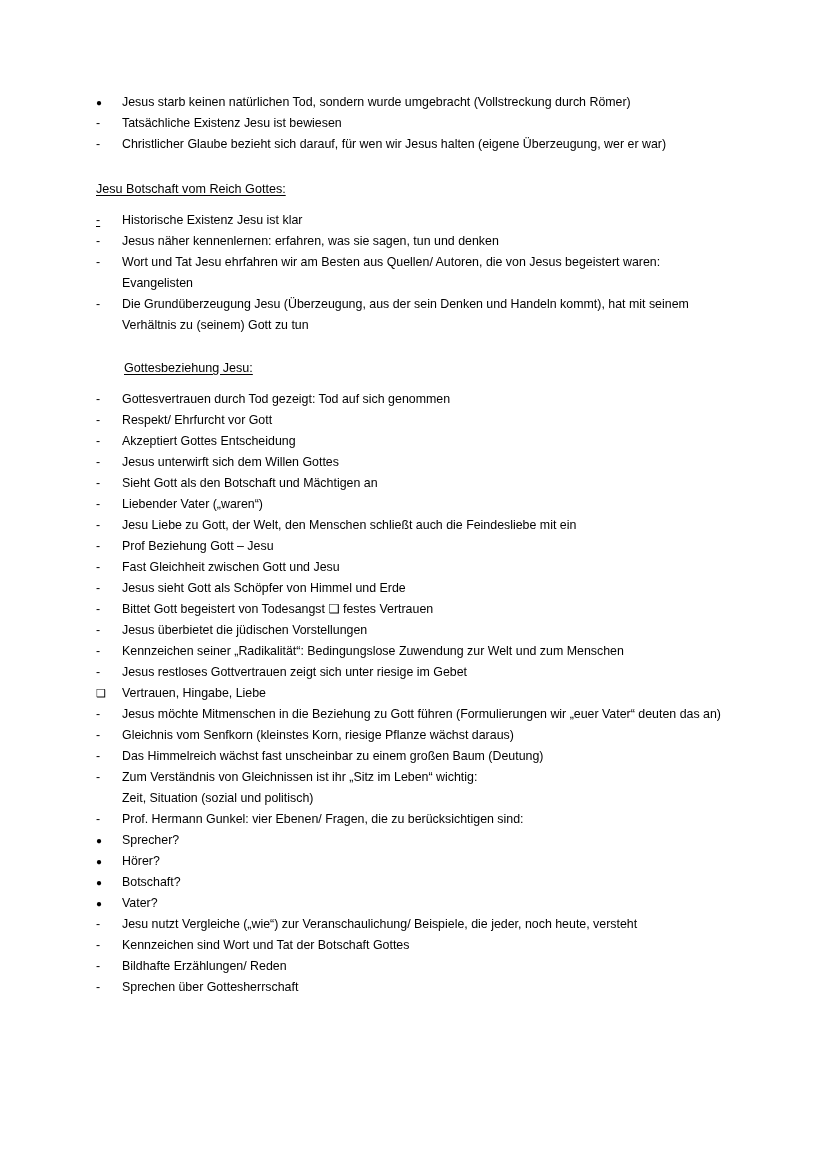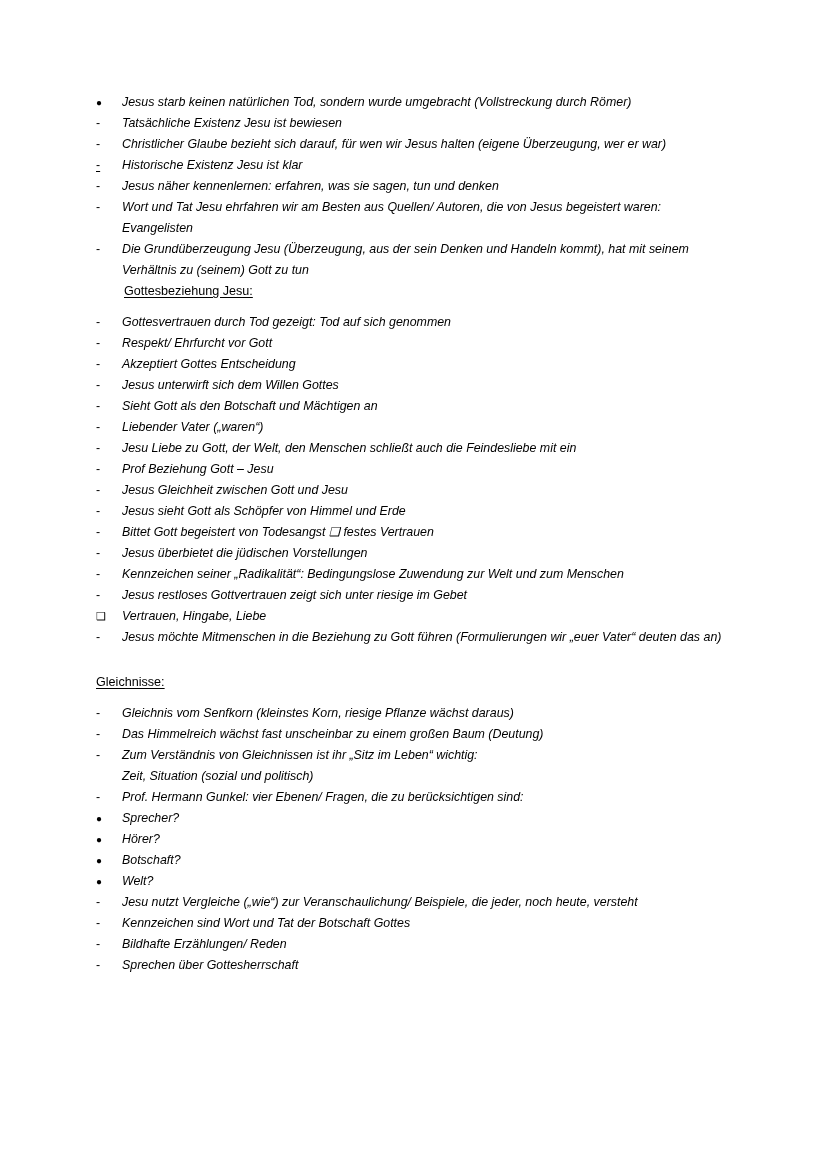--- a/index.html
+++ b/index.html
@@ -30,21 +30,21 @@
   
   .heading {
     margin: 0;
     font-size: 12.6px;
     font-weight: 400;
     text-decoration: underline;
     text-underline-offset: 2px;
     line-height: 21px;
   }
   .h-main { margin-top: 24px; margin-bottom: 10px; margin-left: 0px; }
-  .h-sub  { margin-bottom: 10px; margin-left: 28px; }
+  .h-sub  { margin-top: 22px; margin-bottom: 10px; margin-left: 28px; }
 
   
   ul.lvl {
     list-style: none;
     margin: 0;
     padding: 0;
   }
   li.item {
     position: relative;
     padding-left: 26px;
@@ -52,21 +52,21 @@
     line-height: 21px;
   }
   li.item > .bullet {
     position: absolute;
     left: 0;
     top: 0;
     width: 20px;
     text-align: left;
     line-height: 21px;
   }
-  li.item > .txt { display: block; font-style: italic; }
+  li.item > .txt { display: block; }
 
   
   .indent-0 { margin-left: 28px; }   
   .indent-1 { margin-left: 52px; }   
   .indent-2 { margin-left: 78px; }   
   .indent-3 { margin-left: 104px; }  
 
   .dash .bullet { font-size: 12.4px; }
   .disc .bullet { font-size: 10px; }
   .box  .bullet { font-size: 11px; }
@@ -89,20 +89,21 @@
         </li>
         <li class="item indent-0 dash">
           <span class="bullet">-</span>
           <span class="txt">Tatsächliche Existenz Jesu ist bewiesen</span>
         </li>
         <li class="item indent-0 dash">
           <span class="bullet">-</span>
           <span class="txt">Christlicher Glaube bezieht sich darauf, für wen wir Jesus halten (eigene Überzeugung, wer er war)</span>
         </li>
       </ul>
+      <div class="heading h-main">Jesu Botschaft vom Reich Gottes:</div>
       <ul class="lvl">
         <li class="item indent-1 dash dash-underline">
           <span class="bullet">-</span>
           <span class="txt">Historische Existenz Jesu ist klar</span>
         </li>
         <li class="item indent-1 dash">
           <span class="bullet">-</span>
           <span class="txt">Jesus näher kennenlernen: erfahren, was sie sagen, tun und denken</span>
         </li>
         <li class="item indent-1 dash">
@@ -143,21 +144,21 @@
         <li class="item indent-0 dash">
           <span class="bullet">-</span>
           <span class="txt">Jesu Liebe zu Gott, der Welt, den Menschen schließt auch die Feindesliebe mit ein</span>
         </li>
         <li class="item indent-0 dash">
           <span class="bullet">-</span>
           <span class="txt">Prof Beziehung Gott – Jesu</span>
         </li>
         <li class="item indent-0 dash">
           <span class="bullet">-</span>
-          <span class="txt">Jesus Gleichheit zwischen Gott und Jesu</span>
+          <span class="txt">Fast Gleichheit zwischen Gott und Jesu</span>
         </li>
         <li class="item indent-0 dash">
           <span class="bullet">-</span>
           <span class="txt">Jesus sieht Gott als Schöpfer von Himmel und Erde</span>
         </li>
         <li class="item indent-0 dash">
           <span class="bullet">-</span>
           <span class="txt">Bittet Gott begeistert von Todesangst ❑ festes Vertrauen</span>
         </li>
         <li class="item indent-0 dash">
@@ -174,21 +175,20 @@
         </li>
         <li class="item indent-2 box">
           <span class="bullet">❑</span>
           <span class="txt">Vertrauen, Hingabe, Liebe</span>
         </li>
         <li class="item indent-0 dash">
           <span class="bullet">-</span>
           <span class="txt">Jesus möchte Mitmenschen in die Beziehung zu Gott führen (Formulierungen wir „euer Vater“ deuten das an)</span>
         </li>
       </ul>
-      <div class="heading h-main">Gleichnisse:</div>
       <ul class="lvl">
         <li class="item indent-1 dash">
           <span class="bullet">-</span>
           <span class="txt">Gleichnis vom Senfkorn (kleinstes Korn, riesige Pflanze wächst daraus)</span>
         </li>
         <li class="item indent-1 dash">
           <span class="bullet">-</span>
           <span class="txt">Das Himmelreich wächst fast unscheinbar zu einem großen Baum (Deutung)</span>
         </li>
         <li class="item indent-1 dash">
@@ -206,21 +206,21 @@
         <li class="item indent-3 disc">
           <span class="bullet">●</span>
           <span class="txt">Hörer?</span>
         </li>
         <li class="item indent-3 disc">
           <span class="bullet">●</span>
           <span class="txt">Botschaft?</span>
         </li>
         <li class="item indent-3 disc">
           <span class="bullet">●</span>
-          <span class="txt">Welt?</span>
+          <span class="txt">Vater?</span>
         </li>
         <li class="item indent-1 dash">
           <span class="bullet">-</span>
           <span class="txt">Jesu nutzt Vergleiche („wie“) zur Veranschaulichung/ Beispiele, die jeder, noch heute, versteht</span>
         </li>
         <li class="item indent-1 dash">
           <span class="bullet">-</span>
           <span class="txt">Kennzeichen sind Wort und Tat der Botschaft Gottes</span>
         </li>
         <li class="item indent-1 dash">

